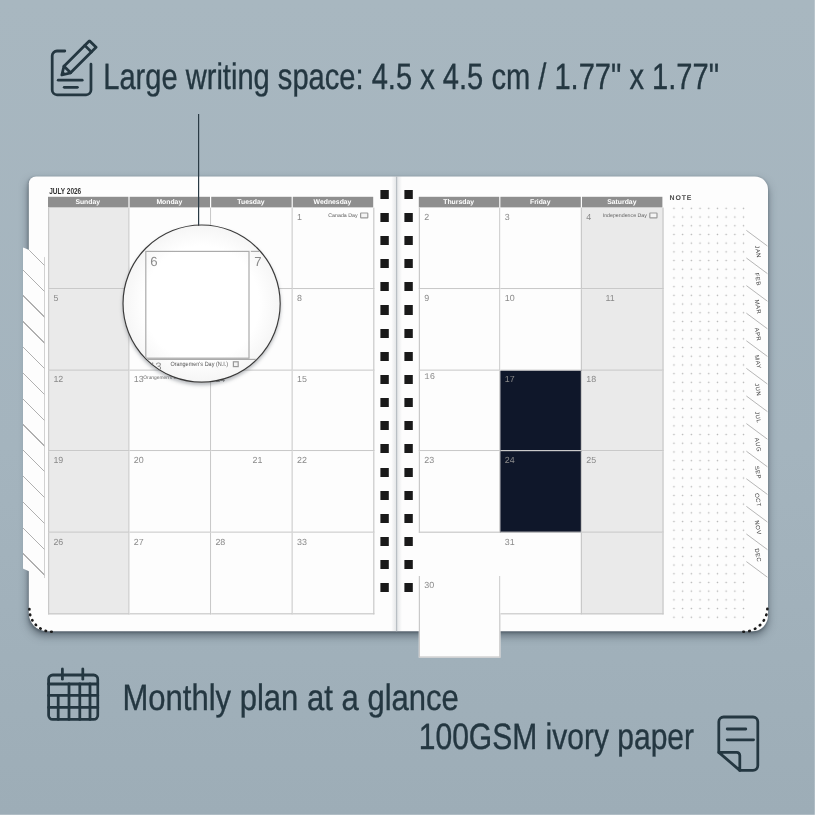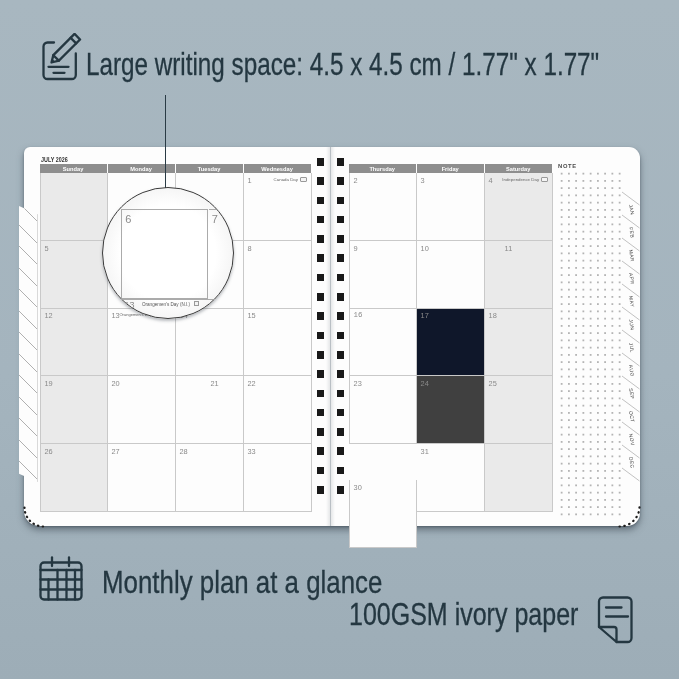--- a/index.html
+++ b/index.html
@@ -191,21 +191,21 @@
     </div>
     <div class="abs" style="left:68px;top:144.9px;width:68px;height:67.8px;background:#0f172a;border-right:0.8px solid #c9c9c9;border-bottom:0.8px solid #c9c9c9;box-sizing:border-box;">
       <div class="abs" style="left:4px;top:2.8px;font-size:7.4px;color:#8a8a8a;">17</div>
     </div>
     <div class="abs" style="left:136px;top:144.9px;width:68px;height:67.8px;background:#eaeaea;border-right:0.8px solid #c9c9c9;border-bottom:0.8px solid #c9c9c9;box-sizing:border-box;">
       <div class="abs" style="left:4px;top:2.8px;font-size:7.4px;color:#8a8a8a;">18</div>
     </div>
     <div class="abs" style="left:0px;top:212.7px;width:68px;height:67.8px;background:#fdfdfd;border-right:0.8px solid #c9c9c9;border-bottom:0.8px solid #c9c9c9;border-left:0.8px solid #c9c9c9;box-sizing:border-box;">
       <div class="abs" style="left:4px;top:2.8px;font-size:7.4px;color:#8a8a8a;">23</div>
     </div>
-    <div class="abs" style="left:68px;top:212.7px;width:68px;height:67.8px;background:#404040;border-right:0.8px solid #c9c9c9;border-bottom:0.8px solid #c9c9c9;box-sizing:border-box;">
+    <div class="abs" style="left:68px;top:212.7px;width:68px;height:67.8px;background:#0f172a;border-right:0.8px solid #c9c9c9;border-bottom:0.8px solid #c9c9c9;box-sizing:border-box;">
       <div class="abs" style="left:4px;top:2.8px;font-size:7.4px;color:#8a8a8a;">24</div>
     </div>
     <div class="abs" style="left:136px;top:212.7px;width:68px;height:67.8px;background:#eaeaea;border-right:0.8px solid #c9c9c9;border-bottom:0.8px solid #c9c9c9;box-sizing:border-box;">
       <div class="abs" style="left:4px;top:2.8px;font-size:7.4px;color:#8a8a8a;">25</div>
     </div>
     <div class="abs" style="left:0px;top:280.5px;width:68px;height:67.8px;background:#fdfdfd;border-right:0.8px solid #c9c9c9;border-bottom:0.8px solid #c9c9c9;border-left:0.8px solid #c9c9c9;box-sizing:border-box;margin-top:36px;">
       <div class="abs" style="left:4px;top:2.8px;font-size:7.4px;color:#8a8a8a;">30</div>
     </div>
     <div class="abs" style="left:68px;top:280.5px;width:68px;height:67.8px;background:#fdfdfd;border-right:0.8px solid #c9c9c9;border-bottom:0.8px solid #c9c9c9;box-sizing:border-box;">
       <div class="abs" style="left:4px;top:2.8px;font-size:7.4px;color:#8a8a8a;">31</div>

